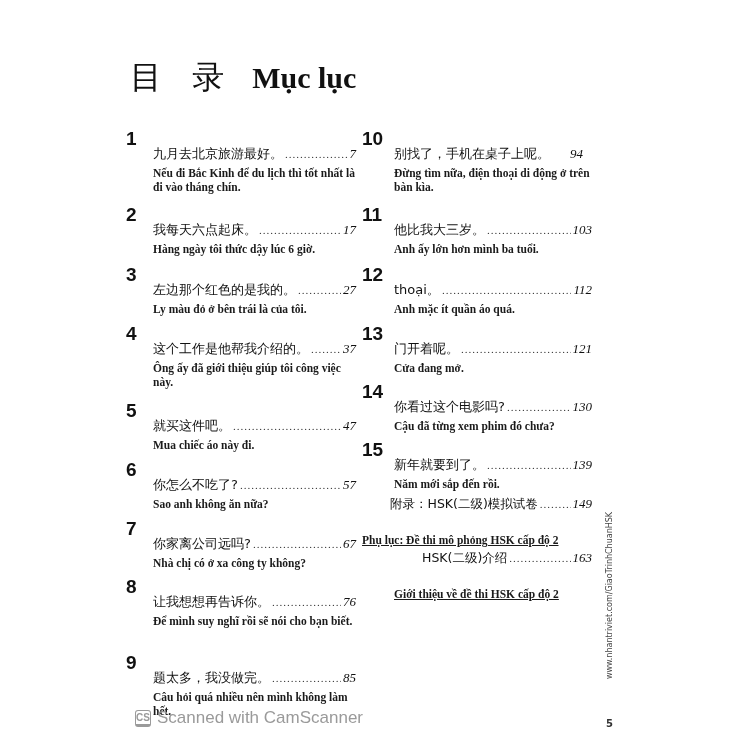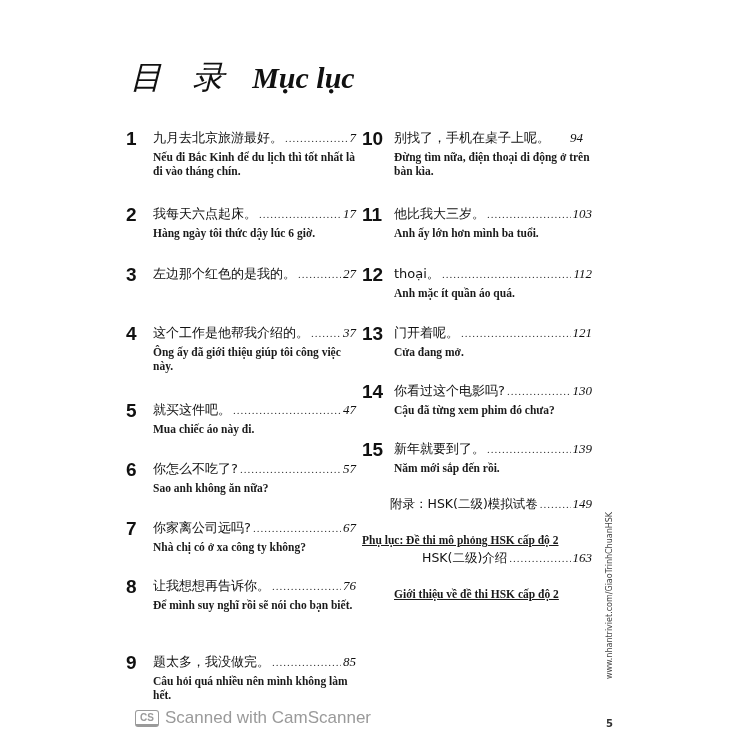--- a/index.html
+++ b/index.html
@@ -2,37 +2,37 @@
 <html><head>
 <meta charset="utf-8">
 <style>
   html, body { margin: 0; padding: 0; }
   body {
     width: 750px; height: 750px; background: #ffffff; position: relative; overflow: hidden;
     color: #111;
     font-family: "Liberation Serif", "DejaVu Serif", serif;
   }
   .title {
-    position: absolute; left: 130px; top: 56px; display: flex; align-items: baseline; font-style: italic;
+    position: absolute; left: 130px; top: 56px; display: flex; align-items: baseline;
   }
   .title .zh {
     font-family: "DejaVu Sans", sans-serif; font-size: 32px; letter-spacing: 10px; font-weight: normal;
   }
   .title .vi {
     font-family: "Liberation Serif", serif; font-size: 30px; font-weight: bold; margin-left: 18px;
   }
   .col { position: absolute; top: 128px; }
   .col.left { left: 126px; width: 230px; }
   .col.right { left: 362px; width: 230px; }
   .entry { position: absolute; left: 0; width: 100%; }
   .entry .num {
     position: absolute; left: 0; top: 0;
     font-family: "Liberation Sans", sans-serif; font-weight: bold; font-size: 19px; line-height: 22px;
   }
-  .entry .body { position: absolute; left: 27px; right: 0; top: 0; }
+  .entry .body { position: absolute; left: 27px; right: 0; top: 16px; }
   .col.right .entry .body { left: 32px; }
   .zhline {
     display: flex; align-items: baseline; white-space: nowrap;
     font-family: "DejaVu Sans", sans-serif; font-size: 13px; line-height: 20px;
   }
   .zhline .leader {
     flex: 1; overflow: hidden; margin: 0 2px; color: #333;
     font-family: "Liberation Serif", serif; font-size: 11px; letter-spacing: 1px;
   }
   .zhline .leader::before { content: "................................................................................................"; }
@@ -56,21 +56,21 @@
   }
   .page-number {
     position: absolute; left: 606px; top: 718px;
     font-family: "DejaVu Sans", sans-serif; font-size: 10px; font-weight: bold; color: #333;
   }
   .watermark {
     position: absolute; left: 135px; top: 708px; display: flex; align-items: center;
     color: #9a9a9a; font-family: "Liberation Sans", sans-serif; font-size: 17px;
   }
   .watermark .cs-icon {
-    width: 24px; height: 17px; border: 1.5px solid #9a9a9a; border-radius: 3px;
+    width: 16px; height: 17px; border: 1.5px solid #9a9a9a; border-radius: 3px;
     font-size: 10px; font-weight: bold; display: flex; align-items: center; justify-content: center;
     margin-right: 6px; box-sizing: border-box; border-bottom-width: 3px;
   }
 </style>
 </head>
 <body>
 
 <div class="title">
   <span class="zh">目 录</span>
   <span class="vi">Mục lục</span>
@@ -100,20 +100,21 @@
     </div>
   </div>
   <div class="entry" style="top:136px">
     <span class="num">3</span>
     <div class="body">
       <div class="zhline">
           <span>左边那个红色的是我的。</span>
           <span class="leader"></span>
           <span class="page">27</span>
         </div>
+      <div class="viline">Ly màu đỏ ở bên trái là của tôi.</div>
     </div>
   </div>
   <div class="entry" style="top:195px">
     <span class="num">4</span>
     <div class="body">
       <div class="zhline">
           <span>这个工作是他帮我介绍的。</span>
           <span class="leader"></span>
           <span class="page">37</span>
         </div>

